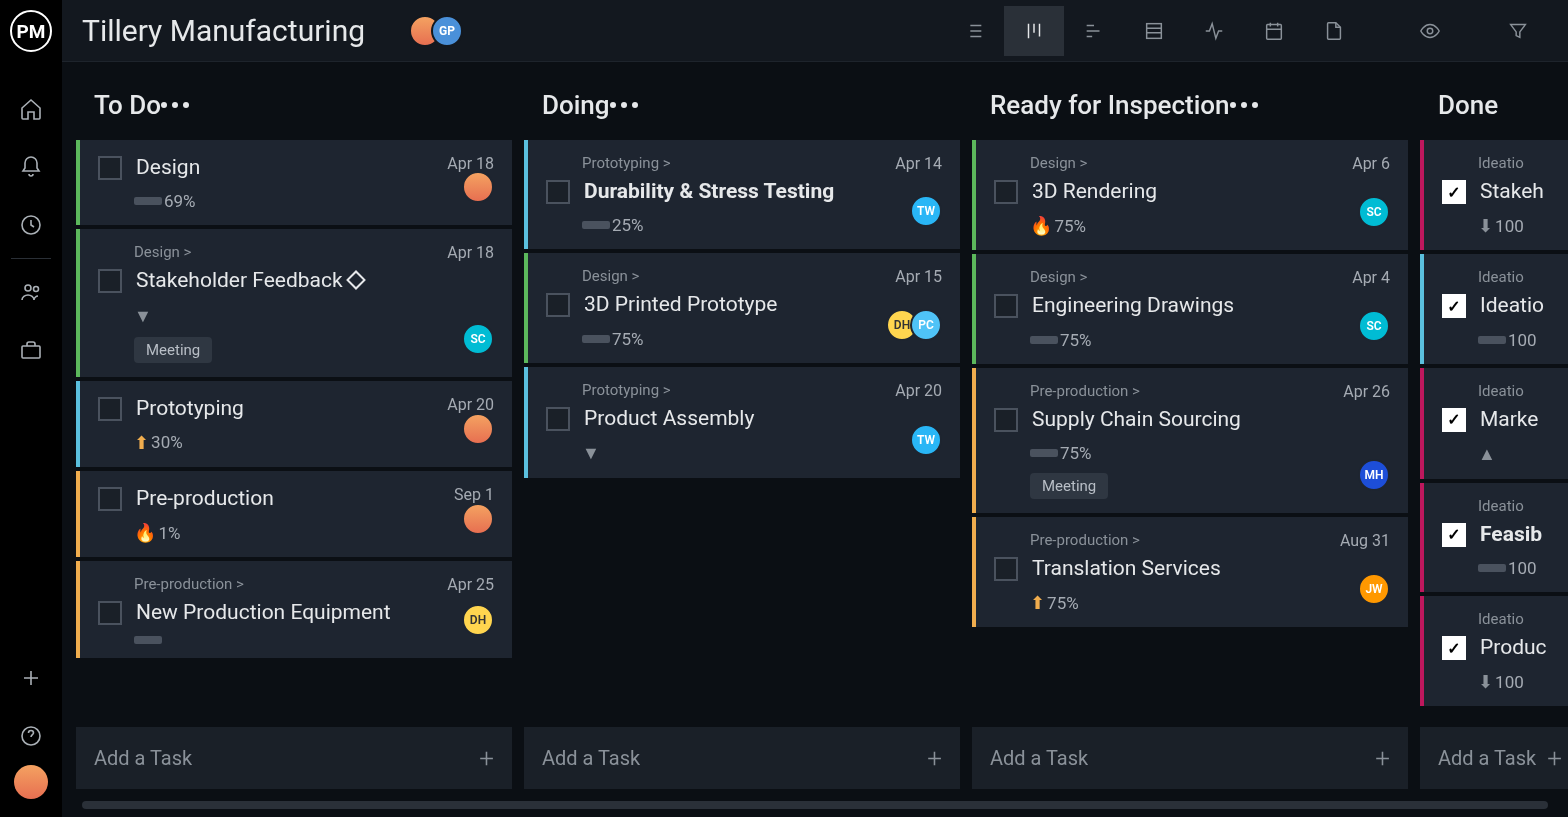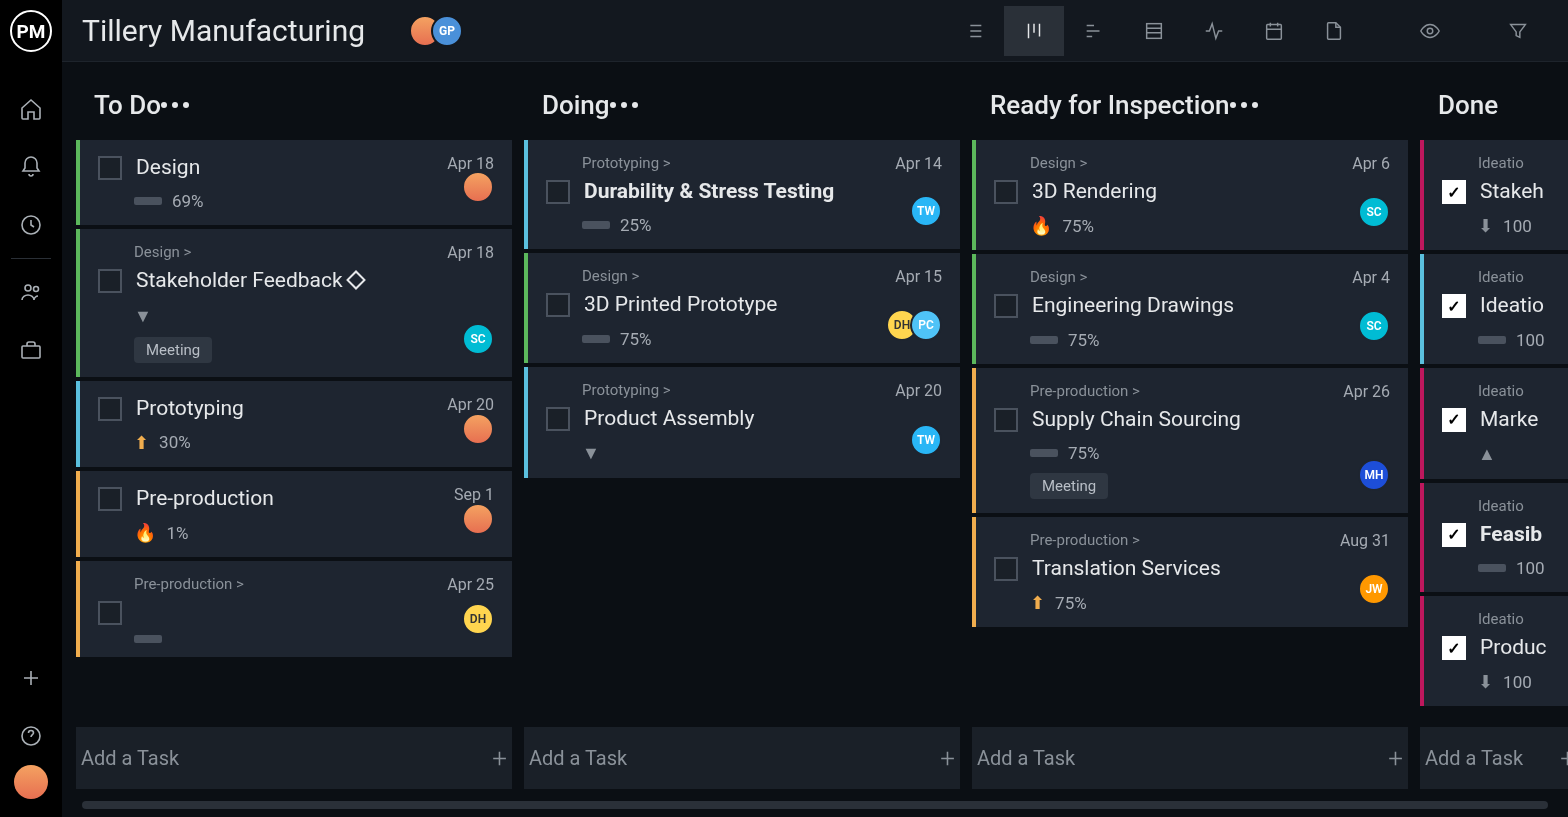--- a/index.html
+++ b/index.html
@@ -38,39 +38,39 @@
 .card.blue{border-left-color:#5bc0de}
 .card.orange{border-left-color:#f0ad4e}
 .card-parent{font-size:15px;color:#8a9199;margin-bottom:6px;margin-left:36px}
 .card-row{display:flex;align-items:flex-start;gap:14px}
 .chk{width:24px;height:24px;border:2px solid #4a525e;flex-shrink:0;margin-top:2px;background:#1a2028}
 .chk.done{background:#fff;border-color:#fff;display:flex;align-items:center;justify-content:center}
 .chk.done::after{content:"✓";color:#000;font-weight:900;font-size:16px}
 .card-title{font-size:21px;color:#e6e8ea;line-height:1.3}
 .card-title.bold{font-weight:700}
 .card-date{position:absolute;top:14px;right:18px;font-size:16px;color:#a5abb3}
-.card-meta{display:flex;align-items:center;gap:10px;margin-top:10px;margin-left:36px}
+.card-meta{display:flex;align-items:center;gap:2px;margin-top:10px;margin-left:36px}
 .prog-bar{width:28px;height:8px;background:#4a525e;border-radius:2px}
 .prog-text{font-size:17px;color:#a5abb3}
 .flame{color:#ff5722;font-size:18px}
 .arrow-up{color:#f0ad4e;font-size:18px}
 .arrow-down{color:#8a9199;font-size:18px}
 .chev{color:#8a9199;font-size:18px}
 .diamond{display:inline-block;transform:rotate(45deg);width:14px;height:14px;border:2px solid #e6e8ea;margin-left:6px}
 .tag{display:inline-block;background:#2f3742;color:#b8bec6;font-size:15px;padding:4px 12px;border-radius:4px;margin-top:10px;margin-left:36px}
 .card-av{position:absolute;right:18px;bottom:22px;display:flex}
 .mini-av{width:32px;height:32px;border-radius:50%;display:flex;align-items:center;justify-content:center;font-size:12px;font-weight:600;color:#fff;border:2px solid #1e2530;margin-left:-8px}
 .mini-av.org{background:linear-gradient(#f4a261,#e76f51)}
 .mini-av.sc{background:#00bcd4}
 .mini-av.tw{background:#29b6f6}
 .mini-av.dh{background:#ffd54f;color:#333}
 .mini-av.pc{background:#4fc3f7}
 .mini-av.mh{background:#1d4ed8}
 .mini-av.jw{background:#ff9800}
-.add-task{display:flex;align-items:center;justify-content:space-between;padding:16px 5px;color:#8a9199;font-size:20px;cursor:pointer;background:#1a2028;margin:4px 4px 12px 4px}
+.add-task{display:flex;align-items:center;justify-content:space-between;padding:16px 18px;color:#8a9199;font-size:20px;cursor:pointer;background:#1a2028;margin:4px 4px 12px 4px}
 .add-task .plus{font-size:26px;font-weight:300}
 .scrollbar{height:8px;background:#2a3038;margin:0 20px 8px 20px;border-radius:4px}
 </style>
 </head>
 <body>
 
 <div class="app">
   <div class="sidebar">
     <div class="logo">PM</div>
     <div class="nav-icon">
@@ -239,20 +239,21 @@
                 <span class="prog-text">1%</span>
               </div>
               <div class="card-av">
                 <div class="mini-av org"></div>
               </div>
             </div>
             <div class="card orange">
               <div class="card-parent">Pre-production &gt;</div>
               <div class="card-row">
                 <div class="chk"></div>
+                <div class="card-title">New Production Equipment</div>
               </div>
               <div class="card-date">Apr 25</div>
               <div class="card-meta">
                 <span class="prog-bar"></span>
               </div>
               <div class="card-av">
                 <div class="mini-av dh">DH</div>
               </div>
             </div>
           </div>

